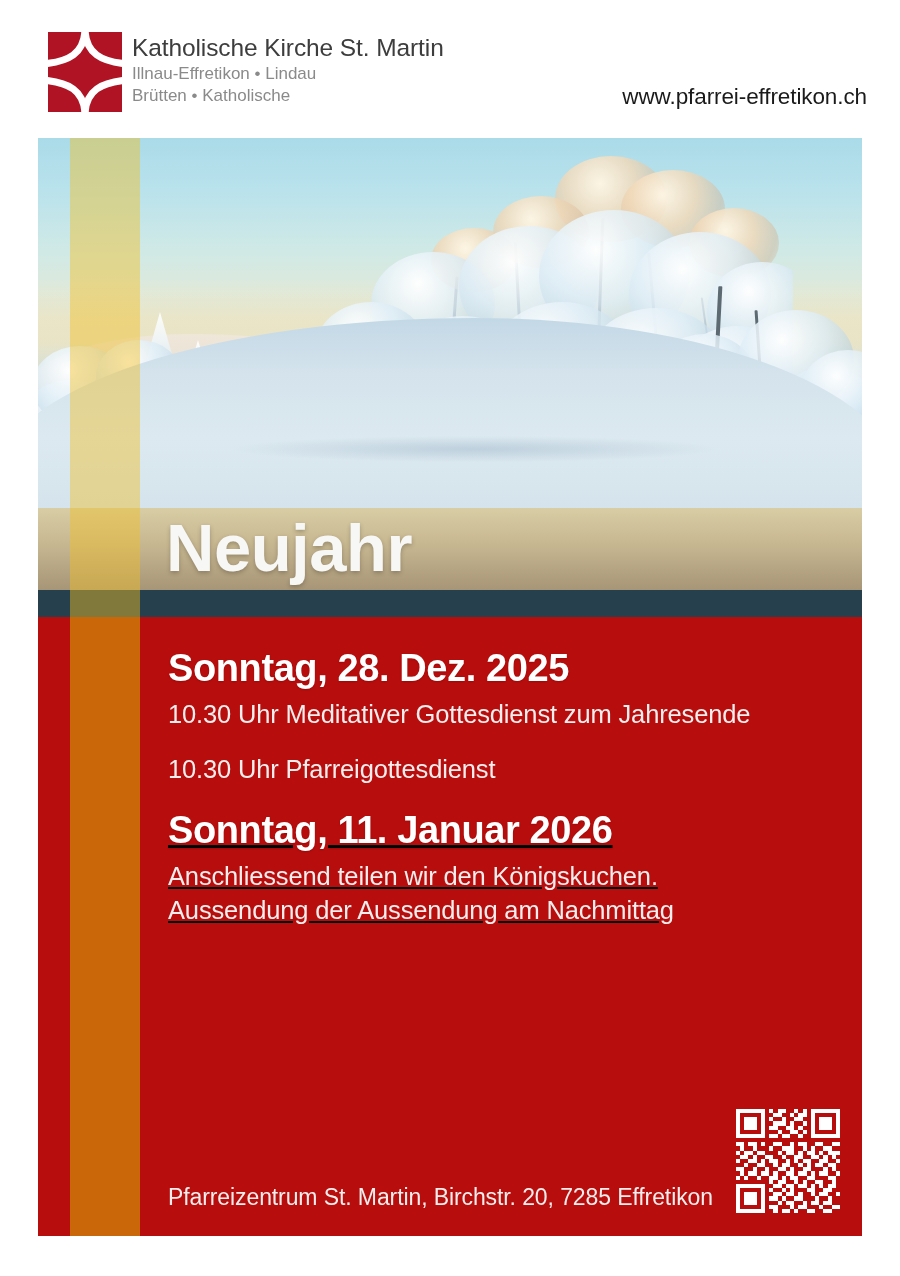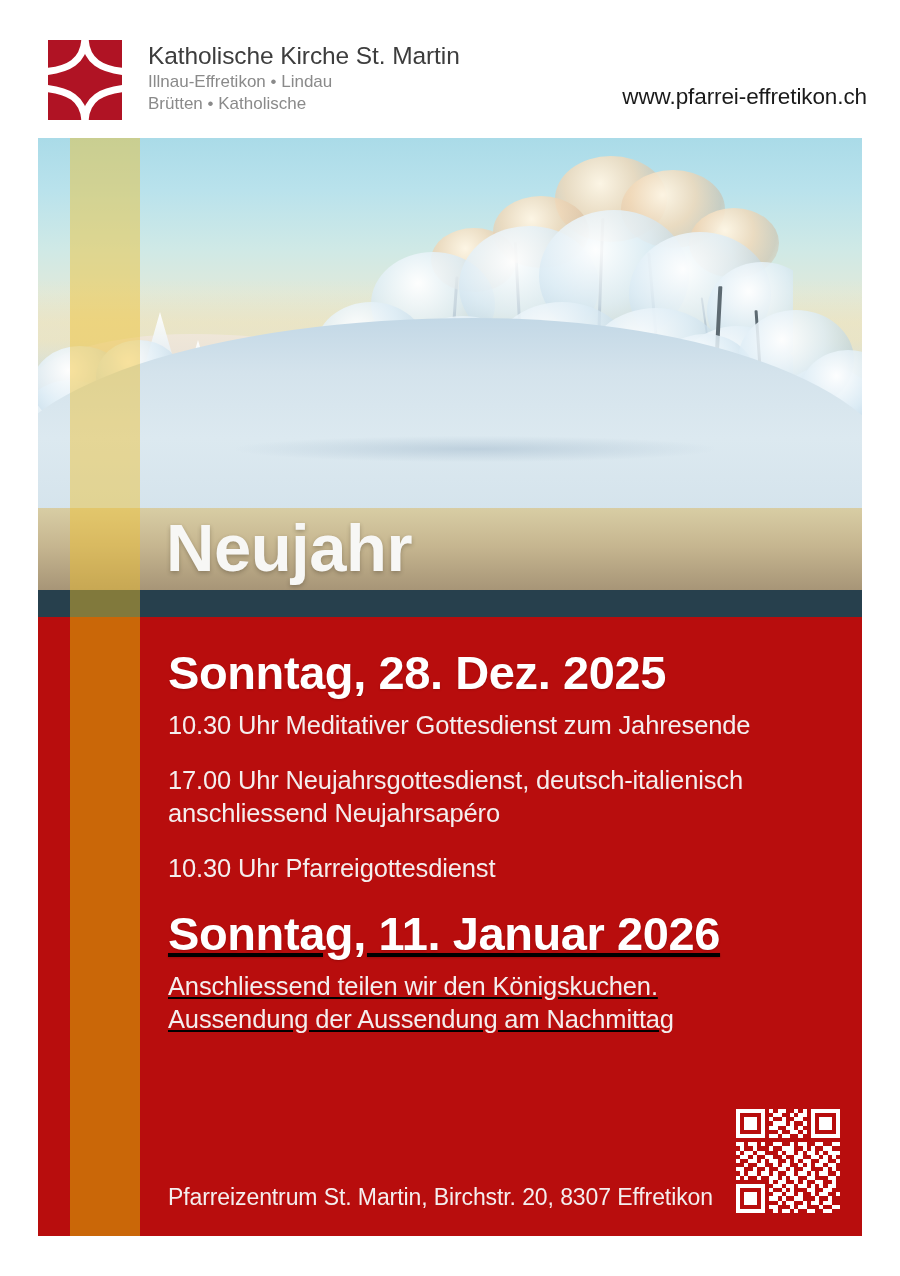--- a/index.html
+++ b/index.html
@@ -24,24 +24,24 @@
   .header {
     position: absolute;
     left: 0; top: 0;
     width: 900px;
     height: 135px;
   }
 
   .logo-block {
     position: absolute;
     left: 48px;
-    top: 40px;
+    top: 32px;
     display: flex;
     align-items: flex-start;
-    gap: 26px;
+    gap: 10px;
   }
 
   .logo-mark {
     width: 74px;
     height: 80px;
     flex: 0 0 auto;
     display: block;
   }
 
   .logo-text { padding-top: 2px; }
@@ -245,21 +245,21 @@
     position: absolute;
     left: 130px;
     top: 508px;
     width: 700px;
   }
 
   .event { margin-bottom: 22px; }
   .event:last-of-type { margin-bottom: 0; text-decoration: underline; }
 
   .event-title {
-    font-size: 47px;
+    font-size: 38px;
     font-weight: bold;
     color: #ffffff;
     line-height: 1.16;
     letter-spacing: -0.4px;
     text-shadow: 0 1px 2px rgba(90,0,0,.3);
   }
 
   .event-line {
     font-size: 25.5px;
     color: #f4eeee;
@@ -394,42 +394,38 @@
     <div class="events">
 
       <div class="event">
         <div class="event-title">Sonntag, 28. Dez. 2025</div>
         <div class="event-lines">
           <div class="event-line">10.30 Uhr Meditativer Gottesdienst zum Jahresende</div>
         </div>
       </div>
 
       <div class="event">
-        <div class="event-lines">
-          <div class="event-line">17.00 Uhr Neujahrsgottesdienst, deutsch-italienisch</div>
-          <div class="event-line">anschliessend Neujahrsapéro</div>
-        </div>
       </div>
 
       <div class="event">
         <div class="event-lines">
           <div class="event-line">10.30 Uhr Pfarreigottesdienst</div>
         </div>
       </div>
 
       <div class="event">
         <div class="event-title">Sonntag, 11. Januar 2026</div>
         <div class="event-lines">
           <div class="event-line">Anschliessend teilen wir den Königskuchen.</div>
           <div class="event-line">Aussendung der Aussendung am Nachmittag</div>
         </div>
       </div>
     </div>
 
-    <div class="footer-address">Pfarreizentrum St. Martin, Birchstr. 20, 8307 Effretikon</div>
+    <div class="footer-address">Pfarreizentrum St. Martin, Birchstr. 20, 7285 Effretikon</div>
 
     <div class="qr">
       <svg viewBox="0 0 25 25" shape-rendering="crispEdges">
         <rect width="25" height="25" fill="#b80d0d"></rect>
         <g fill="#ffffff">
           <rect x="0" y="0" width="7" height="1"></rect>
             <rect x="0" y="6" width="7" height="1"></rect>
           <rect x="0" y="0" width="1" height="7"></rect>
             <rect x="6" y="0" width="1" height="7"></rect>
           <rect x="2" y="2" width="3" height="3"></rect>

